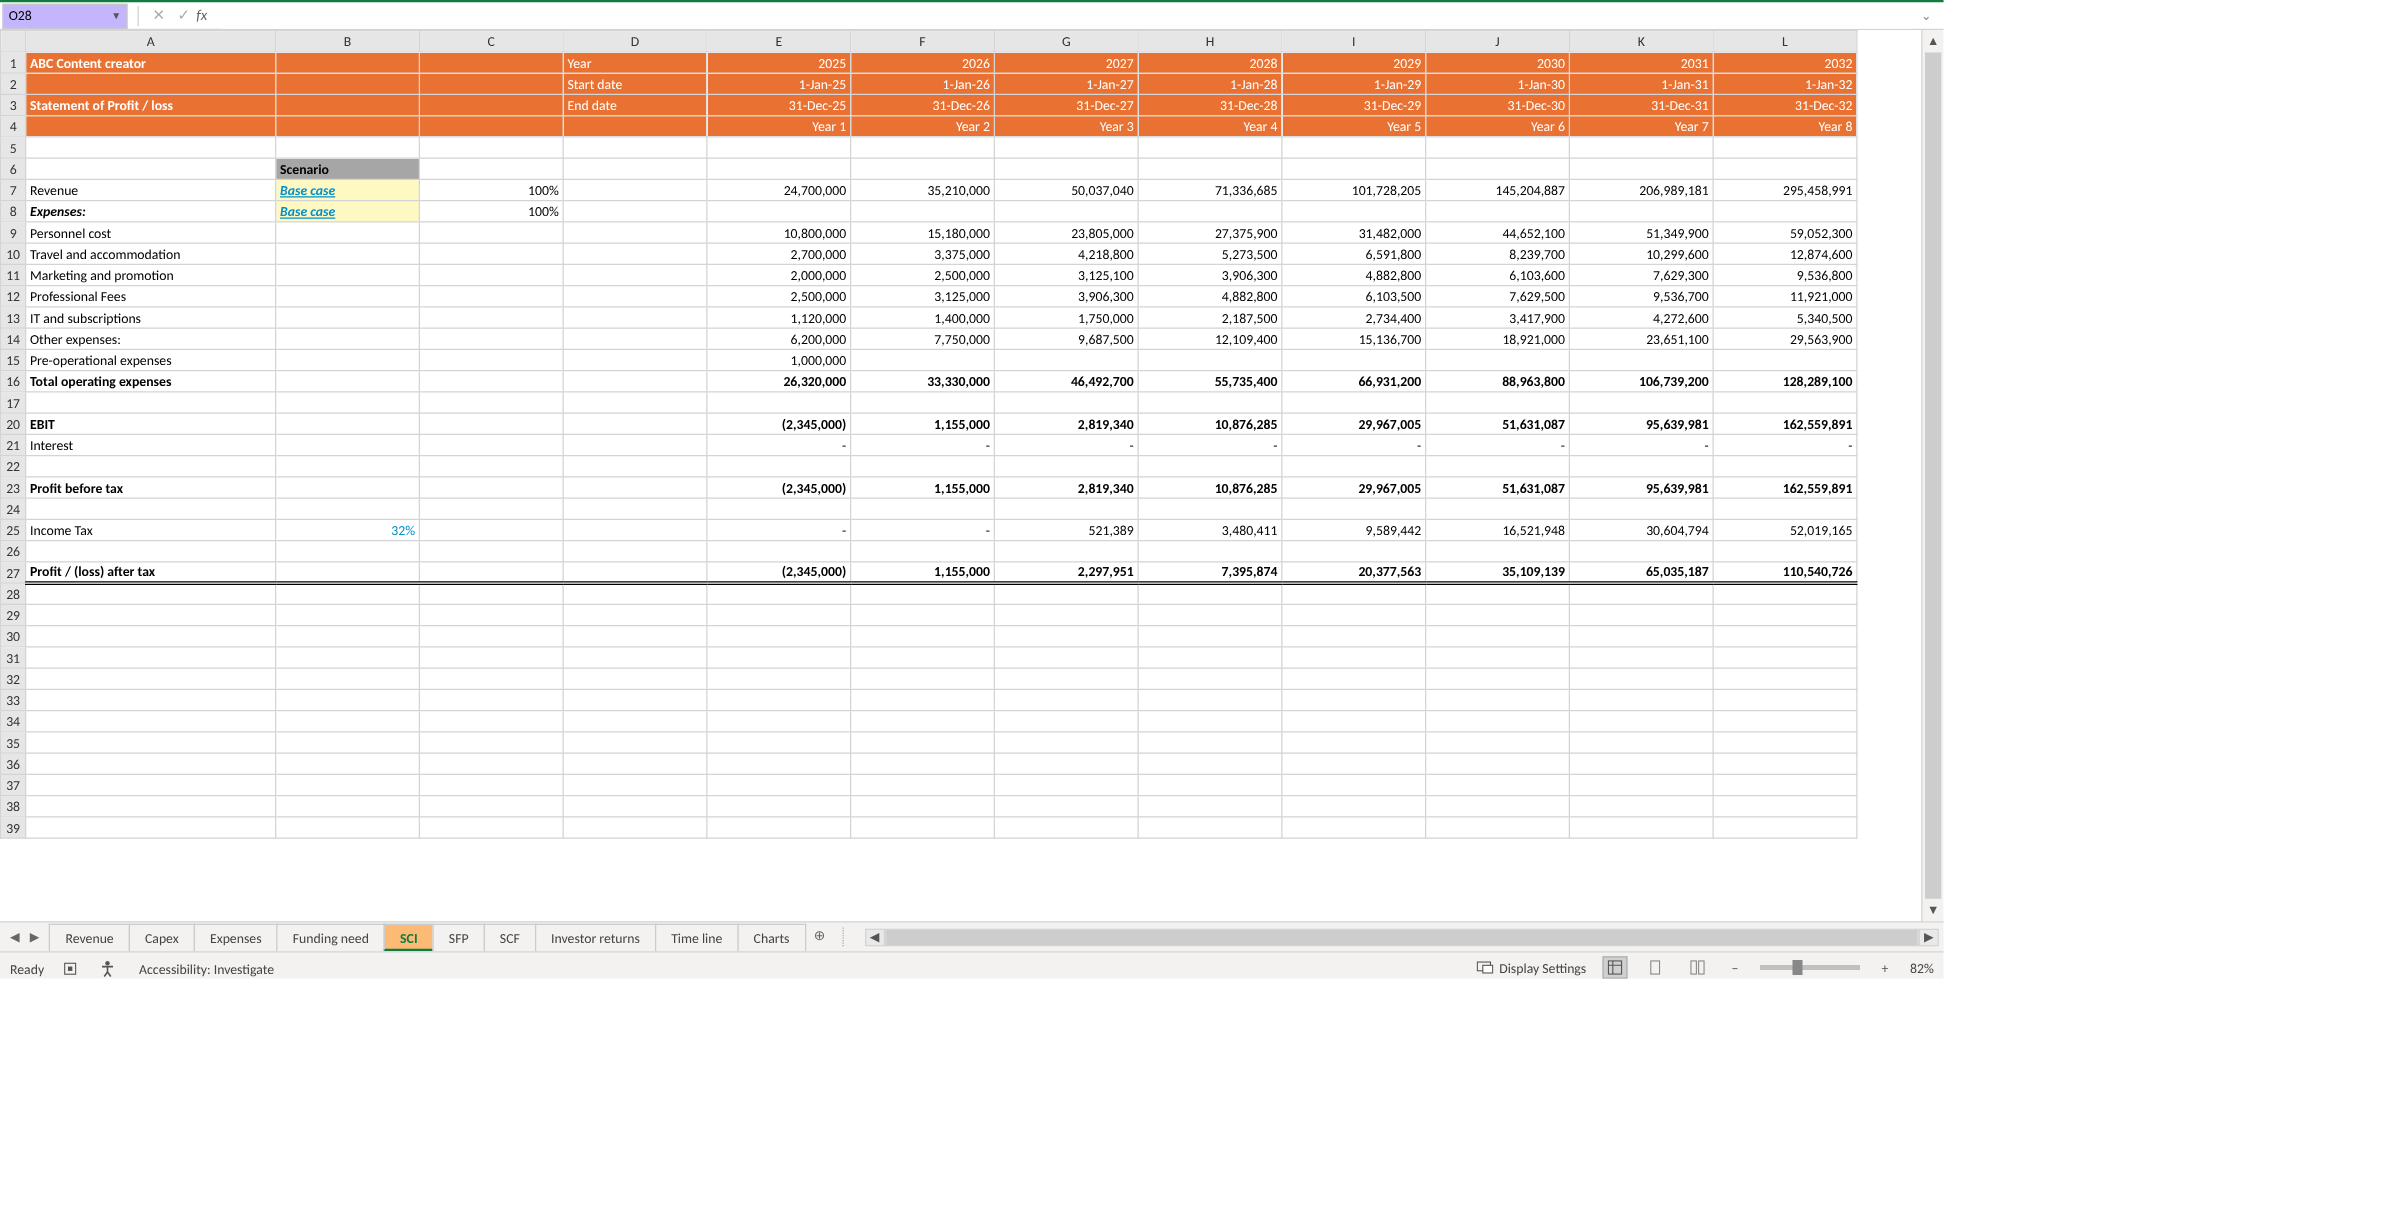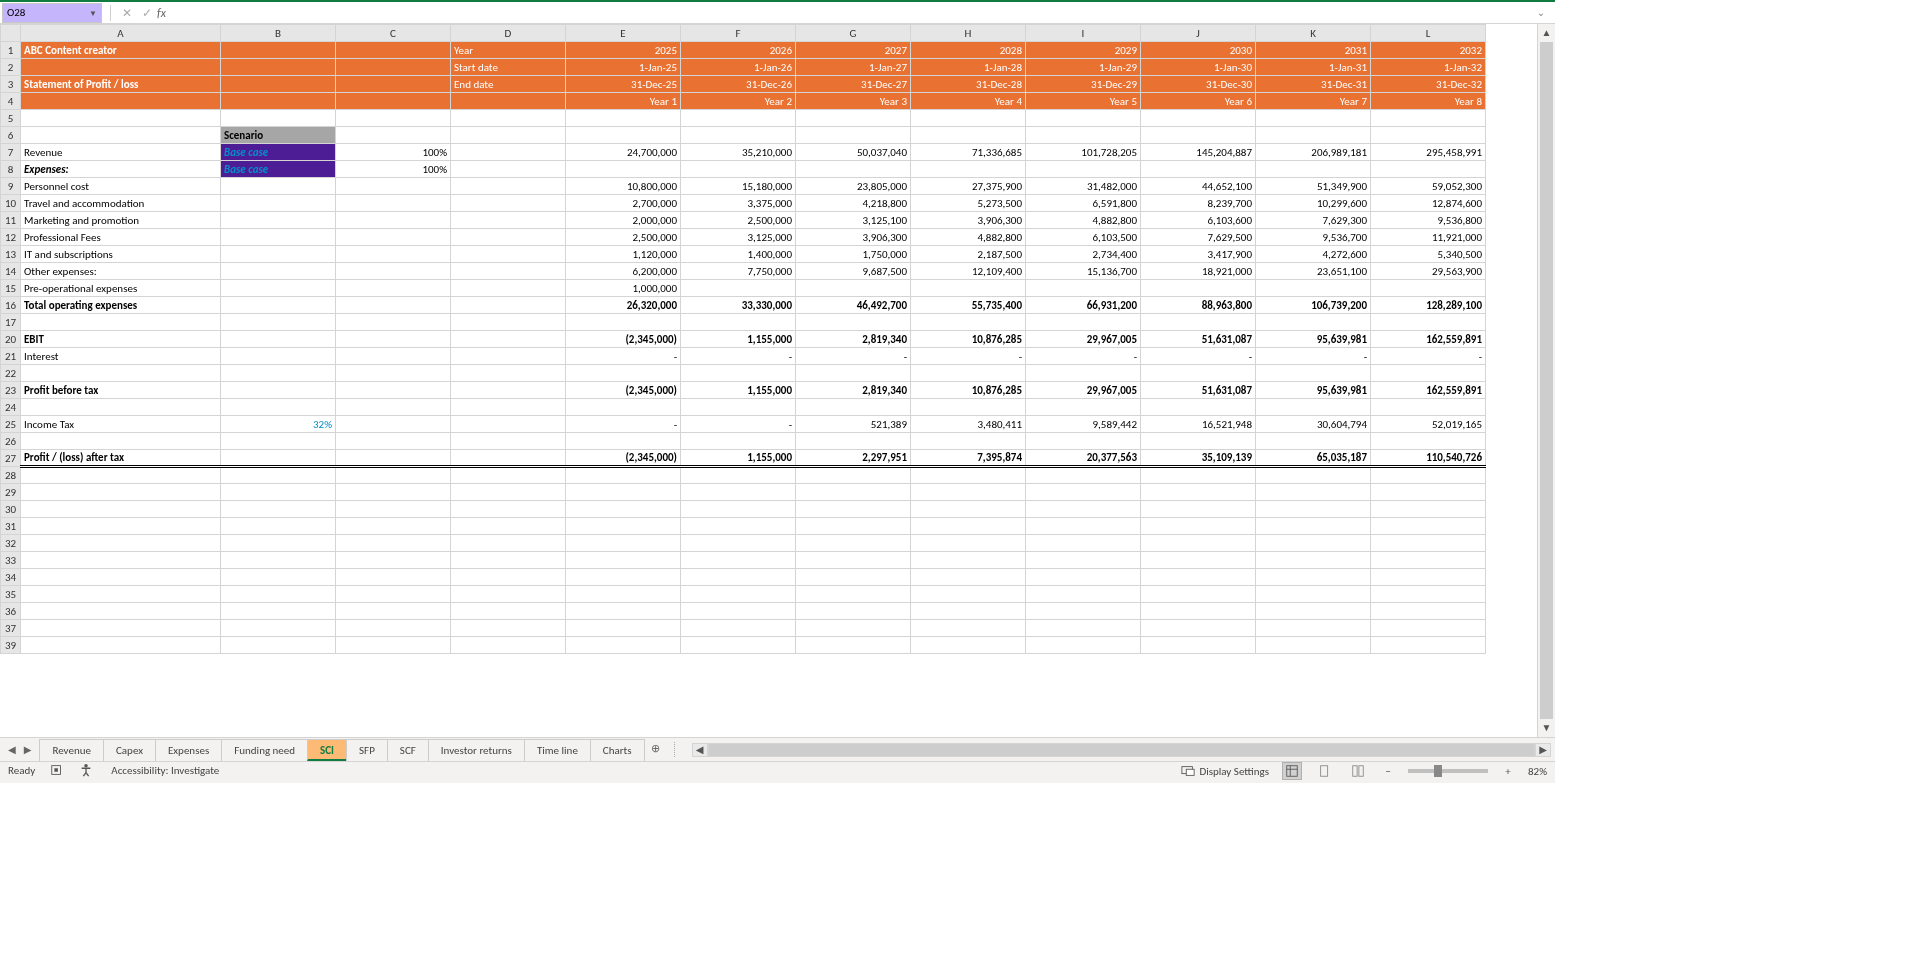--- a/index.html
+++ b/index.html
@@ -27,21 +27,21 @@
 
 table.grid { border-collapse: collapse; table-layout: fixed; }
 .grid th, .grid td { border: 1px solid #d4d4d4; height: 17px; font-size: 11px; padding: 0 3px; white-space: nowrap; overflow: hidden; }
 .grid thead th { background: #e6e6e6; color: #333; font-weight: normal; text-align: center; position: sticky; top: 0; }
 .grid .rowhdr { background: #e6e6e6; text-align: center; color: #333; width: 20px; min-width:20px;}
 .grid thead th.corner { background: #e6e6e6; width:20px; }
 
 .orange { background: #e97132; color: #fff; }
 .orange-right { text-align: right; }
 .grey-cell { background: #a6a6a6; font-weight: bold; color: #000;}
-.scenario-val { background: #4c1d95; color: #028fcb; font-weight: bold; font-style: italic;}
+.scenario-val { background: #fef9c3; color: #028fcb; font-weight: bold; font-style: italic; text-decoration: underline;}
 .blue-text { color: #028fcb; text-align: right;}
 .num { text-align: right; font-variant-numeric: tabular-nums; }
 .bold { font-weight: bold; }
 .italic { font-style: italic; }
 .topline td:not(.rowhdr) { border-top: 1px solid #000; }
 .dblbtm td:not(.rowhdr) { border-bottom: 3px double #000; }
 .title-white { color:#fff; font-weight:bold; }
 
 
 .tabstrip { height: 24px; background: #f3f2f1; border-top: 1px solid #d4d4d4; display: flex; align-items: stretch; font-size: 11px; }
@@ -51,21 +51,21 @@
 .tab { padding: 0 12px; height: 22px; line-height: 22px; border: 1px solid #ccc; border-bottom: none; background: #f3f2f1; color: #444; margin-top:1px; margin-right:-1px; cursor:pointer;}
 .tab.active { background: #fdba74; color: #107c41; font-weight: 600; border-bottom: 2px solid #107c41; }
 .new-sheet { width: 24px; text-align: center; color: #666; line-height:22px; }
 .tab-sep { width: 8px; border-left: 1px dotted #aaa; margin: 4px 6px;}
 .hscroll { flex: 1; display: flex; align-items: center; padding: 0 4px; gap:0; }
 .hscroll-track { flex: 1; height: 14px; background: #e9e9e9; border: 1px solid #d4d4d4; position: relative; }
 .hscroll-thumb { position: absolute; left: 0; top: 0; bottom: 0; width: 100%; background: #cdcdcd; }
 .hscroll-btn { width: 16px; height: 14px; text-align: center; font-size: 10px; color: #555; background:#e9e9e9; border:1px solid #d4d4d4; line-height:12px;}
 
 
-.status-bar { height: 22px; background: #f3f2f1; border-top: 1px solid #d4d4d4; display: flex; align-items: flex-start; font-size: 11px; color: #444; padding: 0 8px; justify-content: space-between; }
+.status-bar { height: 22px; background: #f3f2f1; border-top: 1px solid #d4d4d4; display: flex; align-items: flex-end; font-size: 11px; color: #444; padding: 0 8px; justify-content: space-between; }
 .status-left { display: flex; align-items: center; gap: 14px; }
 .status-icon { width:16px; height:16px; display:inline-flex; align-items:center; justify-content:center;}
 .status-right { display: flex; align-items: center; gap: 13px; }
 .view-btn { width: 20px; height: 18px; display: inline-flex; align-items: center; justify-content: center; border:1px solid transparent;}
 .view-btn.active { background: #d0d0d0; border:1px solid #b0b0b0;}
 .zoom-slider { width: 80px; height: 4px; background: #c0c0c0; position: relative; }
 .zoom-slider .thumb { position: absolute; left: 32%; top: -4px; width: 8px; height: 12px; background: #888; }
 .zoom-minus, .zoom-plus { width: 14px; text-align: center; color: #555; }
 
 svg.ico { width:14px; height:14px; }
@@ -629,20 +629,35 @@
             <td></td>
             <td></td>
             <td></td>
             <td></td>
             <td></td>
             <td></td>
             <td></td>
           </tr>
           <tr>
             <td class="rowhdr">37</td>
+            <td></td>
+            <td></td>
+            <td></td>
+            <td></td>
+            <td></td>
+            <td></td>
+            <td></td>
+            <td></td>
+            <td></td>
+            <td></td>
+            <td></td>
+            <td></td>
+          </tr>
+          <tr>
+            <td class="rowhdr">38</td>
             <td></td>
             <td></td>
             <td></td>
             <td></td>
             <td></td>
             <td></td>
             <td></td>
             <td></td>
             <td></td>
             <td></td>

